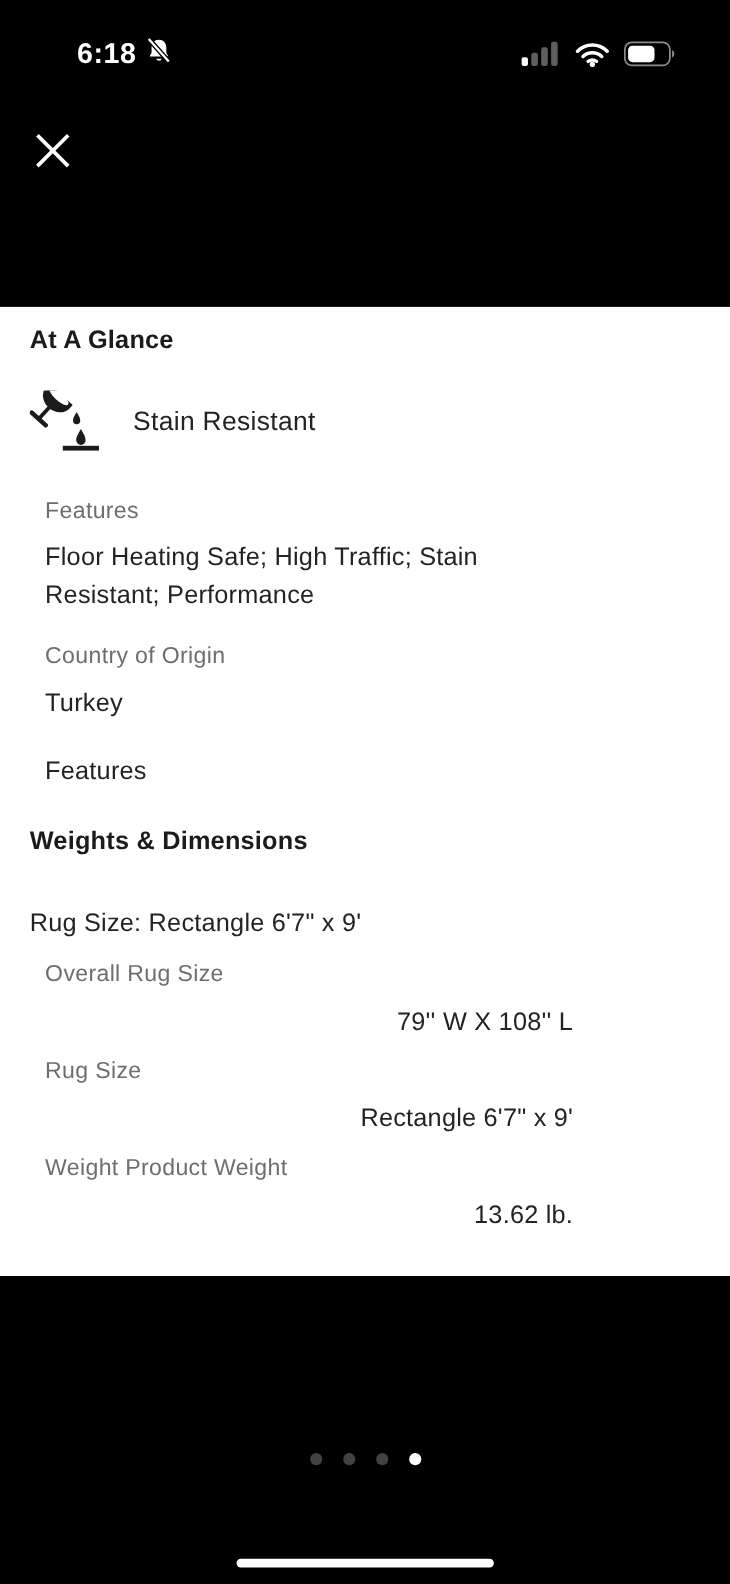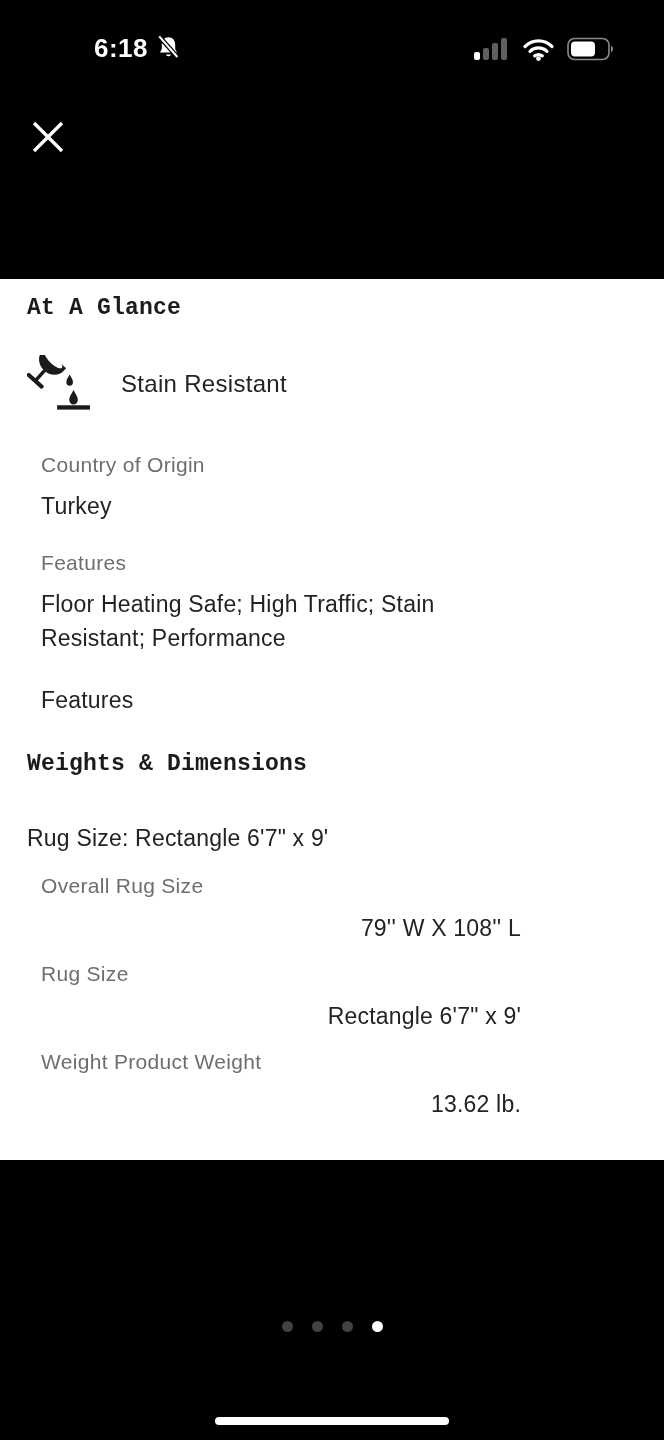--- a/index.html
+++ b/index.html
@@ -19,39 +19,39 @@
   body{display:flex;justify-content:center;}
   .screen{
     position:relative;
     width:664px;height:1440px;
     background:var(--bg);
     font-family:"Liberation Sans","DejaVu Sans",sans-serif;
     overflow:hidden;
   }
   
   .statusbar{position:absolute;top:0;left:0;right:0;height:72px;}
-  .time-group{position:absolute;left:94px;top:33px;display:flex;align-items:center;gap:8px;}
+  .time-group{position:absolute;left:70px;top:33px;display:flex;align-items:center;gap:8px;}
   .time{color:var(--statusbar-fg);font-size:26px;font-weight:700;letter-spacing:.5px;}
   .right-icons{position:absolute;right:50px;top:36px;display:flex;align-items:center;gap:12px;}
   
   .close-btn{
     position:absolute;left:29px;top:119px;width:38px;height:38px;
     background:transparent;border:none;cursor:pointer;padding:0;
     display:flex;align-items:center;justify-content:center;
   }
   
   .sheet{
     position:absolute;top:279px;left:0;width:664px;height:881px;
     background:var(--sheet-bg);
     padding:16px 28px 0 27px;
     overflow:hidden;
   }
   .section-heading{
     font-size:23px;font-weight:700;color:var(--text-heading);
-    line-height:26px;letter-spacing:.2px;font-family:Liberation Mono, monospace;
+    line-height:26px;letter-spacing:.2px;
   }
   .glance-item{margin-top:34px;display:flex;align-items:center;}
   .glance-icon{width:66px;height:58px;flex:0 0 auto;}
   .glance-label{margin-left:28px;font-size:24px;color:var(--text-primary);letter-spacing:.3px;}
   .specs{margin-top:40px;padding-left:14px;}
   .spec{margin-bottom:28px;}
   .spec dt{font-size:21px;color:var(--text-secondary);line-height:24px;margin-bottom:12px;letter-spacing:.3px;}
   .spec dd{font-size:23px;color:var(--text-primary);line-height:34px;max-width:480px;letter-spacing:.2px;}
   .wd-heading{margin-top:34px;}
   .group-title{
@@ -144,26 +144,26 @@
           <path transform="translate(44 27) scale(0.85)" d="M0 -8 C2.5 -3.5 4 -1.5 4 1.5 A4 4.2 0 1 1 -4 1.5 C-4 -1.5 -2.5 -3.5 0 -8 Z" fill="#1b1b1b"></path>
           <path transform="translate(48 45) scale(1.1)" d="M0 -8 C2.5 -3.5 4 -1.5 4 1.5 A4 4.2 0 1 1 -4 1.5 C-4 -1.5 -2.5 -3.5 0 -8 Z" fill="#1b1b1b"></path>
           <rect x="31" y="52" width="34" height="4.5" fill="#1b1b1b"></rect>
         </svg>
       </span>
       <span class="glance-label">Stain Resistant</span>
     </div>
 
     <dl class="specs">
       <div class="spec">
+        <dt>Features</dt>
+        <dd>Floor Heating Safe; High Traffic; Stain Resistant; Performance</dd>
+      </div>
+      <div class="spec">
         <dt>Country of Origin</dt>
         <dd>Turkey</dd>
-      </div>
-      <div class="spec">
-        <dt>Features</dt>
-        <dd>Floor Heating Safe; High Traffic; Stain Resistant; Performance</dd>
       </div>
       <div class="spec">
         <dd>Features</dd>
       </div>
     </dl>
 
     <h2 class="section-heading wd-heading">Weights &amp; Dimensions</h2>
 
     <div class="group-title">Rug Size: Rectangle 6'7" x 9'</div>
 

